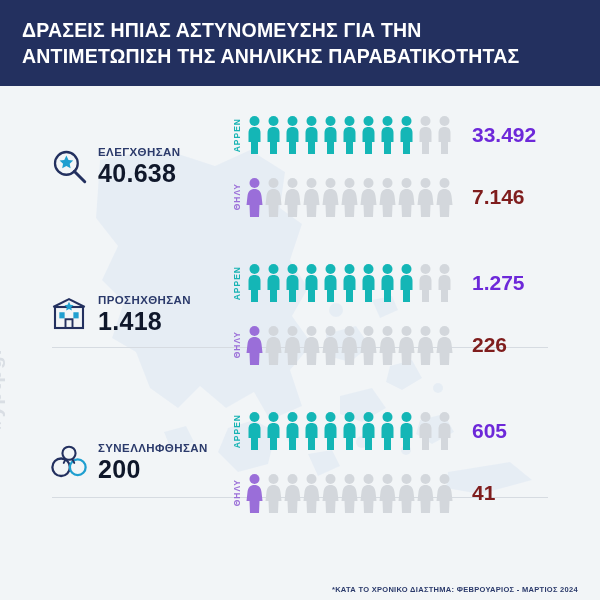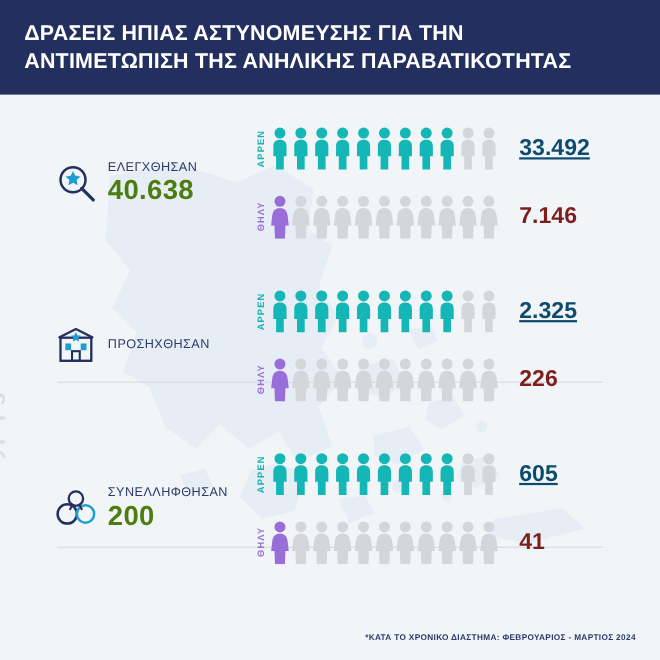--- a/index.html
+++ b/index.html
@@ -99,26 +99,26 @@
   .left-icon {
     width: 42px;
     height: 42px;
     flex: 0 0 42px;
     margin-right: 8px;
   }
   .left-text { line-height: 1.05; }
   .left-caption {
     color: #2b3a6b;
     font-size: 11.5px;
-    font-weight: normal;
+    font-weight: bold;
     letter-spacing: 0.4px;
     margin-bottom: 2px;
   }
   .left-value {
-    color: #4d7c0f;
+    color: #0f172a;
     font-size: 25px;
     font-weight: bold;
     letter-spacing: 0.3px;
   }
 
   
   .picto-block {
     flex: 1;
     display: flex;
     flex-direction: column;
@@ -149,28 +149,28 @@
     width: 210px;
   }
   .icons svg { display: block; }
 
   .picto-value {
     font-size: 21px;
     font-weight: bold;
     margin-left: 16px;
     white-space: nowrap;
   }
-  .val-male { color: #0c4a6e; text-decoration: underline; }
+  .val-male { color: #6d28d9; }
   .val-female { color: #7f1d1d; }
 
   
   .footnote {
     position: absolute;
     right: 22px;
-    bottom: 16px;
+    bottom: 6px;
     color: #2b3a6b;
     font-size: 7.5px;
     font-weight: bold;
     letter-spacing: 0.3px;
   }
 </style>
 </head>
 <body>
 
 <div class="page">
@@ -330,20 +330,21 @@
         <svg class="left-icon" viewBox="0 0 48 48" xmlns="http://www.w3.org/2000/svg">
           <rect x="8" y="16" width="32" height="24" fill="none" stroke="#23305f" stroke-width="2.4"></rect>
           <path d="M6 16 L24 7 L42 16" fill="none" stroke="#23305f" stroke-width="2.4" stroke-linejoin="round"></path>
           <rect x="13" y="22" width="6" height="7" fill="#1f9fd0"></rect>
           <rect x="29" y="22" width="6" height="7" fill="#1f9fd0"></rect>
           <rect x="20" y="30" width="8" height="10" fill="none" stroke="#23305f" stroke-width="2.2"></rect>
           <path d="M24 10 l1.6 3.4 3.6 .5 -2.6 2.5 .6 3.6 -3.2-1.7 -3.2 1.7 .6-3.6 -2.6-2.5 3.6-.5 Z" fill="#1f9fd0"></path>
         </svg>
         <div class="left-text">
           <div class="left-caption">ΠΡΟΣΗΧΘΗΣΑΝ</div>
+          <div class="left-value">1.418</div>
         </div>
       </div>
       <div class="picto-block">
         <div class="picto-line">
           <div class="gender-label gender-male">ΑΡΡΕΝ</div>
           <div class="icons">
             <svg width="17" height="40" viewBox="0 0 17 40">
                 <circle cx="8.5" cy="6" r="5" fill="#14b6b6"></circle>
                 <path d="M8.5 12 c-4 0-6 2-6 6 v9 h2.5 v12 h7 v-12 h2.5 v-9 c0-4-2-6-6-6z" fill="#14b6b6"></path>
               </svg>
@@ -381,21 +382,21 @@
               </svg>
             <svg width="17" height="40" viewBox="0 0 17 40">
                 <circle cx="8.5" cy="6" r="5" fill="#d3d7dc"></circle>
                 <path d="M8.5 12 c-4 0-6 2-6 6 v9 h2.5 v12 h7 v-12 h2.5 v-9 c0-4-2-6-6-6z" fill="#d3d7dc"></path>
               </svg>
             <svg width="17" height="40" viewBox="0 0 17 40">
                 <circle cx="8.5" cy="6" r="5" fill="#d3d7dc"></circle>
                 <path d="M8.5 12 c-4 0-6 2-6 6 v9 h2.5 v12 h7 v-12 h2.5 v-9 c0-4-2-6-6-6z" fill="#d3d7dc"></path>
               </svg>
           </div>
-          <div class="picto-value val-male">2.325</div>
+          <div class="picto-value val-male">1.275</div>
         </div>
         <div class="picto-line">
           <div class="gender-label gender-female">ΘΗΛΥ</div>
           <div class="icons">
             <svg width="17" height="40" viewBox="0 0 17 40">
                 <circle cx="8.5" cy="6" r="5" fill="#9a6ed9"></circle>
                 <path d="M8.5 12 c-4 0-6.5 2.5-7 7 l-1 9 h3 l.5 12 h9 l.5-12 h3 l-1-9 c-.5-4.5-3-7-7-7z" fill="#9a6ed9"></path>
               </svg>
             <svg width="17" height="40" viewBox="0 0 17 40">
                 <circle cx="8.5" cy="6" r="5" fill="#d3d7dc"></circle>

